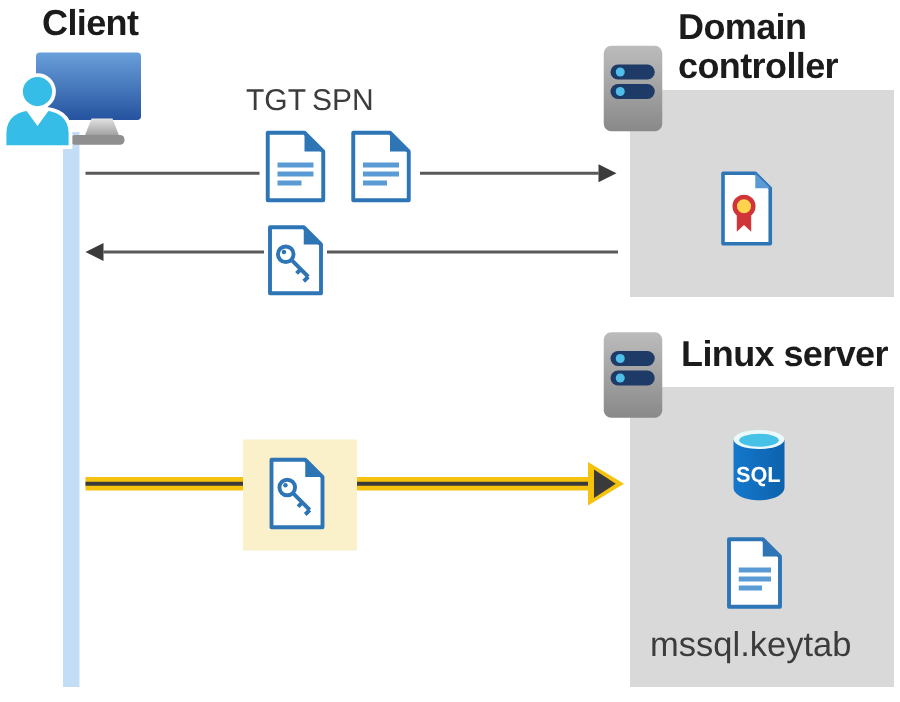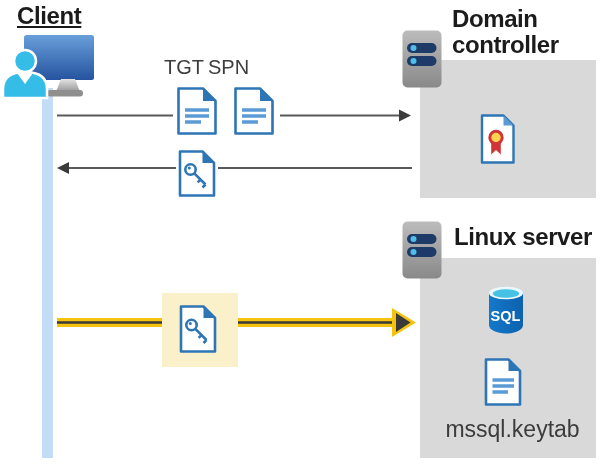--- a/index.html
+++ b/index.html
@@ -3,37 +3,37 @@
 <meta charset="utf-8">
 <style>
   * { margin:0; padding:0; box-sizing:border-box; }
   html,body { background:#ffffff; font-family:"Liberation Sans", sans-serif; }
   .canvas { position:relative; width:600px; height:468px; background:#fff; overflow:hidden; }
   .abs { position:absolute; }
   svg.abs { display:block; }
 
   .title { position:absolute; font-weight:bold; color:#1b1b1b; font-size:24px;
            letter-spacing:-0.4px; line-height:26px; }
-  .client-title { left:17px; top:3px;text-decoration:underline; }
+  .client-title { left:28px; top:3px; }
   .dc-title    { left:452px; top:6px; width:150px; }
   .linux-title { left:454px; top:224px; width:148px; }
 
   .gray-box { position:absolute; background:var(--box-gray,#D9D9D9); }
   .dc-box    { left:420px; top:60px;  width:176px; height:138px; }
   .linux-box { left:420px; top:258px; width:176px; height:200px; }
 
   .client-track { position:absolute; left:42px; top:88px; width:11px; height:370px;
                   background:var(--client-track,#C3DDF7); }
 
   .ticket-label { position:absolute; top:56px; width:44px; 
                   font-size:20px; color:#3c3c3c; }
   .tgt-pos { left:164px; }
   .spn-pos { left:208px; }
 
-  .keytab-label { position:absolute; left:432px; top:416px; width:161px; text-align:center;
+  .keytab-label { position:absolute; left:420px; top:416px; width:161px; text-align:center;
                   font-size:23px; color:#3c3c3c; }
 
   .highlight-box { position:absolute; left:162px; top:293px; width:76px; height:74px;
                    background:var(--highlight-cream,#FAF1CB); }
 
   .doc-page { fill:#ffffff; stroke:var(--accent-blue,#2E75B6); stroke-width:2.6; stroke-linejoin:round; }
   .doc-fold { fill:var(--accent-blue,#2E75B6); }
   .doc-rule { stroke:var(--doc-line-blue,#5B9BD5); stroke-width:3.4; fill:none; }
   .key-stroke { stroke:var(--accent-blue,#2E75B6); stroke-width:2.6; fill:none; }
   .flow-line { stroke:var(--arrow-gray,#595959); stroke-width:2; fill:none; }

